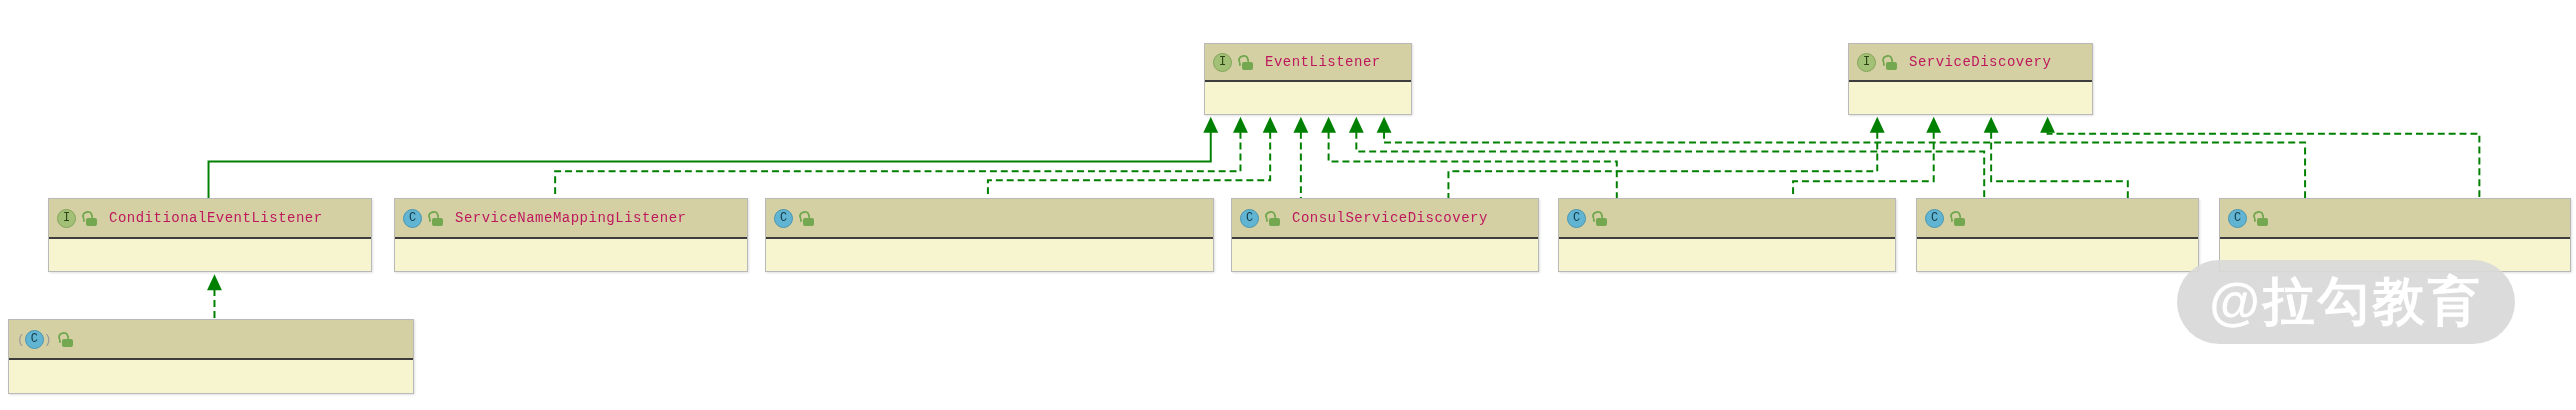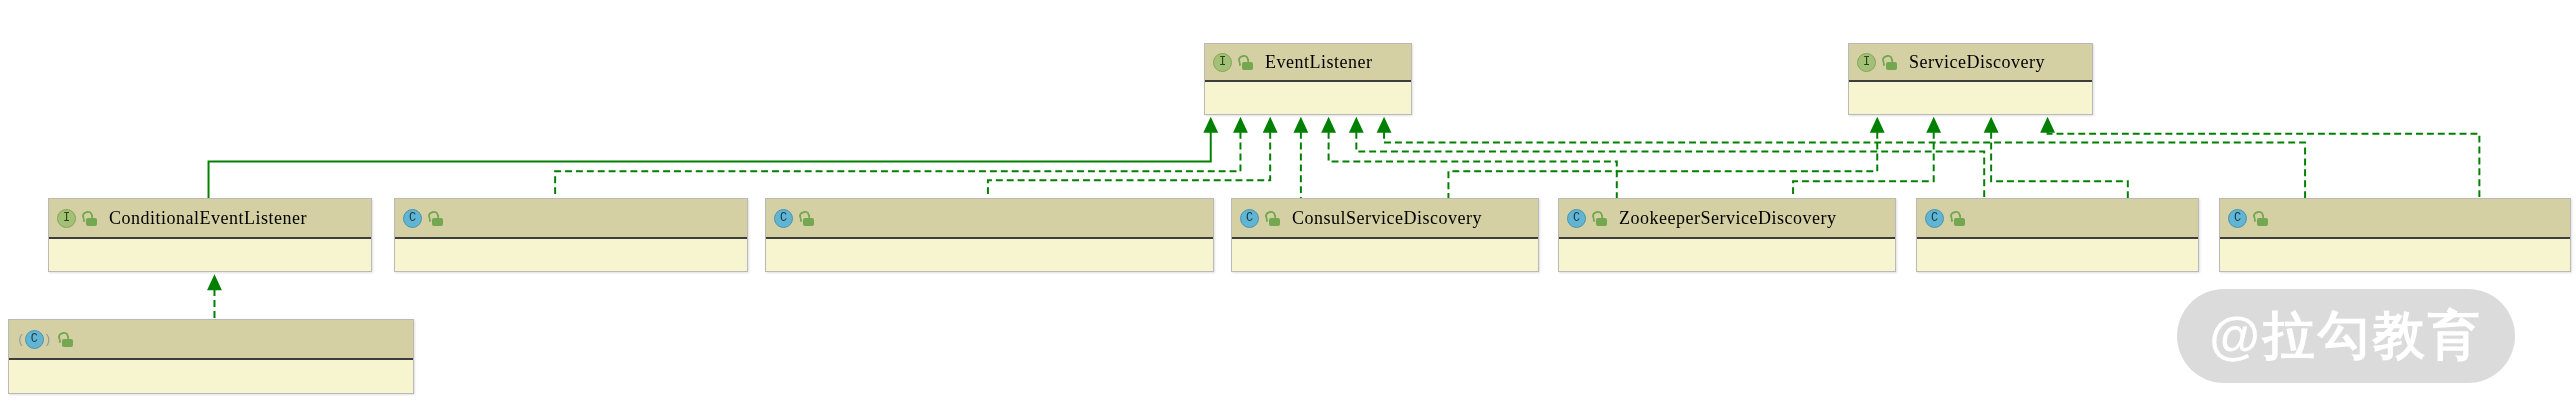--- a/index.html
+++ b/index.html
@@ -3,21 +3,21 @@
 <meta charset="utf-8">
 <style>
   html,body{margin:0;padding:0;background:#ffffff;}
   #canvas{position:relative;width:2576px;height:410px;background:#ffffff;overflow:hidden;
           font-family:"Liberation Mono","DejaVu Sans Mono",monospace;}
   #connector-layer{position:absolute;left:0;top:0;width:2576px;height:410px;z-index:1;}
   .uml-box{position:absolute;z-index:2;border:1px solid #b9b9b9;box-sizing:border-box;
            box-shadow:1px 1px 2px rgba(0,0,0,0.12);background:#f7f4d0;}
   .uml-header{display:flex;align-items:center;background:#d4d0a4;border-bottom:2px solid #3d3d3d;
               padding-left:8px;box-sizing:border-box;white-space:nowrap;}
-  .uml-title{font-size:18px;color:#000000;margin-left:12px;letter-spacing:0.5px;font-family:Liberation Serif, serif;}
+  .uml-title{font-size:14px;color:#be185d;margin-left:12px;letter-spacing:0.5px;}
   .uml-body{background:#f7f4d0;}
   .kind-icon{display:inline-flex;align-items:center;justify-content:center;width:17px;height:17px;
              border-radius:50%;font-size:12px;line-height:17px;color:#26323a;flex:0 0 auto;}
   .kind-interface{background:#a3c077;border:1px solid #84a558;color:#2c4413;}
   .kind-class{background:#62b5d2;border:1px solid #4795b2;color:#123a4a;}
   .paren-wrap{display:inline-flex;align-items:center;flex:0 0 auto;}
   .paren-wrap .pmark{color:#9a9a9a;font-size:13px;line-height:17px;}
   .lock-icon{position:relative;width:15px;height:15px;margin-left:6px;flex:0 0 auto;}
   .lock-icon::before{content:'';position:absolute;top:0;left:0;width:7px;height:8px;
                      border:2px solid #73a850;border-bottom:none;border-radius:5px 5px 0 0;
@@ -105,20 +105,21 @@
           <span class="kind-icon kind-interface">I</span>
           <span class="lock-icon"></span>
           <span class="uml-title">ConditionalEventListener</span>
         </div>
         <div class="uml-body" style="height: 31px;"></div>
       </div>
       <div class="uml-box" style="left: 394px; top: 198px; width: 354px; height: 74px;">
         <div class="uml-header" style="height: 40px;">
           <span class="kind-icon kind-class">C</span>
           <span class="lock-icon"></span>
+          <span class="uml-title">ServiceNameMappingListener</span>
         </div>
         <div class="uml-body" style="height: 31px;"></div>
       </div>
       <div class="uml-box" style="left: 765px; top: 198px; width: 449px; height: 74px;">
         <div class="uml-header" style="height: 40px;">
           <span class="kind-icon kind-class">C</span>
           <span class="lock-icon"></span>
         </div>
         <div class="uml-body" style="height: 31px;"></div>
       </div>
@@ -127,21 +128,20 @@
           <span class="kind-icon kind-class">C</span>
           <span class="lock-icon"></span>
           <span class="uml-title">ConsulServiceDiscovery</span>
         </div>
         <div class="uml-body" style="height: 31px;"></div>
       </div>
       <div class="uml-box" style="left: 1558px; top: 198px; width: 338px; height: 74px;">
         <div class="uml-header" style="height: 40px;">
           <span class="kind-icon kind-class">C</span>
           <span class="lock-icon"></span>
-          <span class="uml-title">ZookeeperServiceDiscovery</span>
         </div>
         <div class="uml-body" style="height: 31px;"></div>
       </div>
       <div class="uml-box" style="left: 1916px; top: 198px; width: 283px; height: 74px;">
         <div class="uml-header" style="height: 40px;">
           <span class="kind-icon kind-class">C</span>
           <span class="lock-icon"></span>
         </div>
         <div class="uml-body" style="height: 31px;"></div>
       </div>
@@ -157,15 +157,15 @@
           <span class="paren-wrap">
             <span class="pmark">(</span>
             <span class="kind-icon kind-class">C</span>
             <span class="pmark">)</span>
           </span>
           <span class="lock-icon"></span>
         </div>
         <div class="uml-body" style="height: 32px;"></div>
       </div>
     </div>
-  <div id="watermark" style="left: 2177px; top: 289px; width: 338px; height: 94px;">@拉勾教育</div>
+  <div id="watermark" style="left: 2177px; top: 260px; width: 338px; height: 84px;">@拉勾教育</div>
 </div>
 
 
 </body></html>

